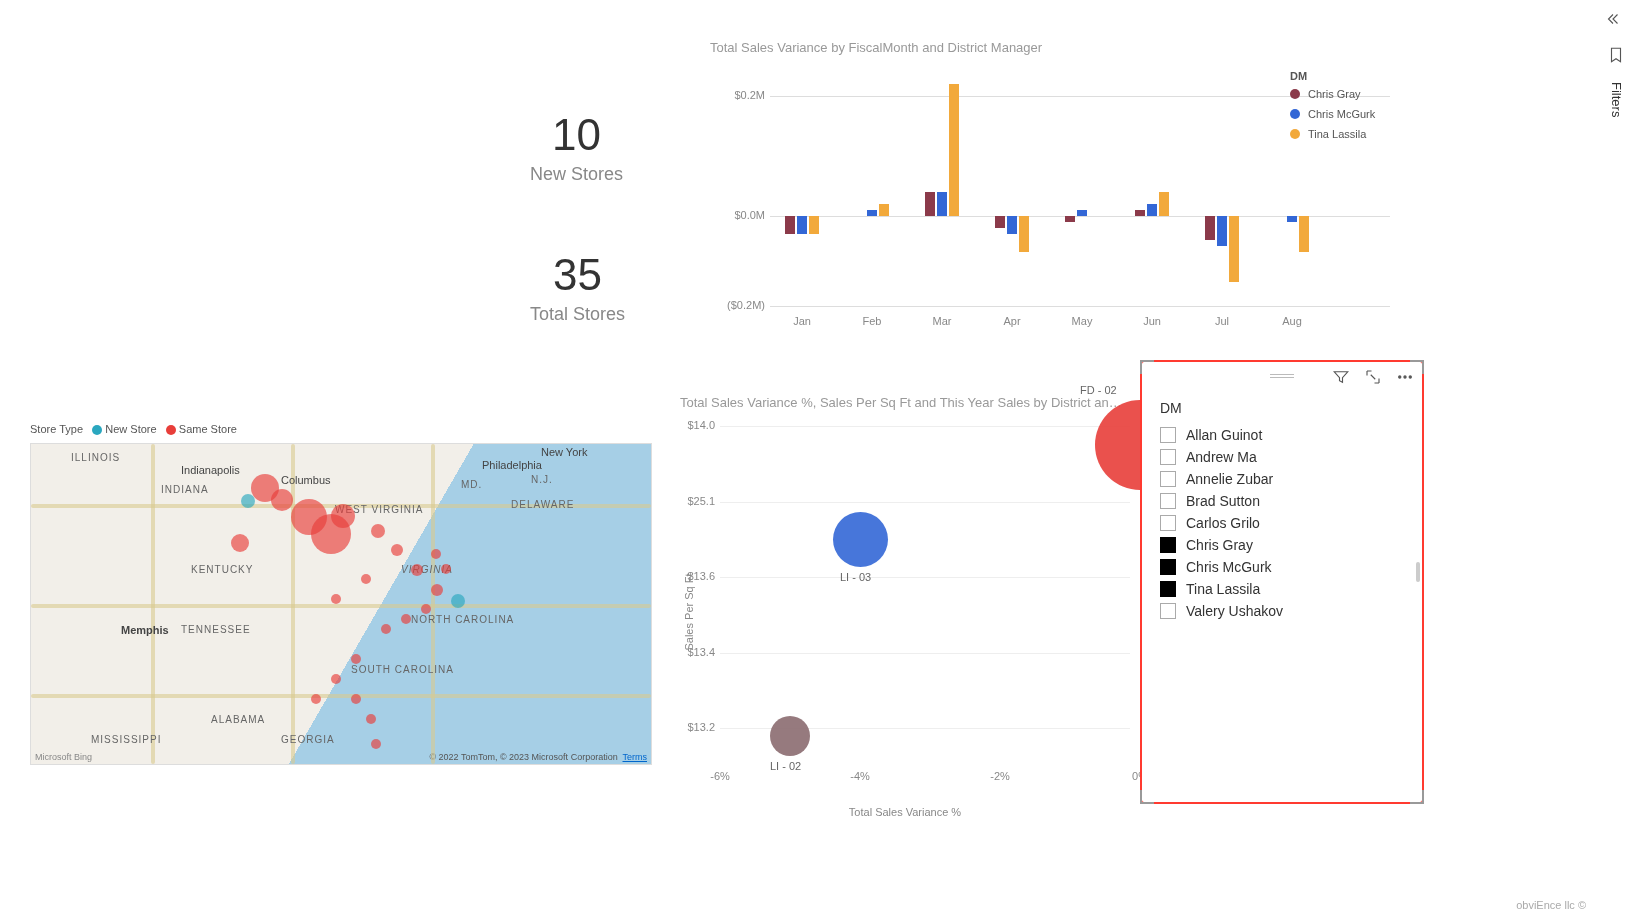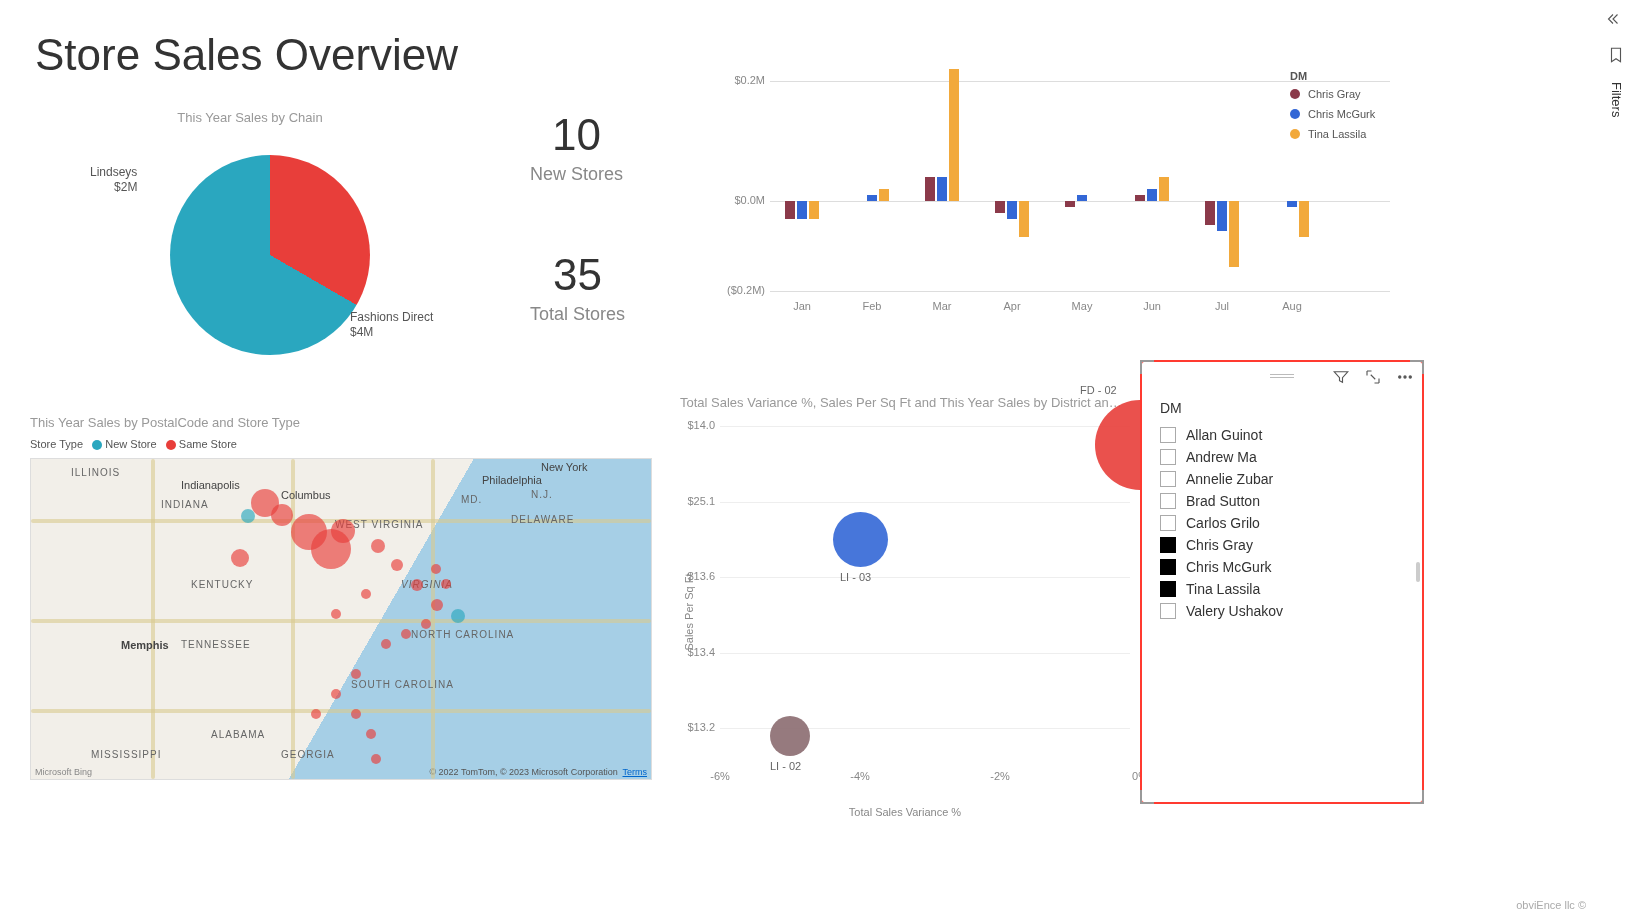--- a/index.html
+++ b/index.html
@@ -66,47 +66,33 @@
   .rail{position:absolute;right:0;top:0;width:40px;height:100%;display:flex;flex-direction:column;align-items:center;padding-top:10px;gap:18px;color:#555;}
   .rail-icon{width:18px;height:18px;stroke:#555;fill:none;stroke-width:1.5;}
   .rail-label{writing-mode:vertical-rl;font-size:13px;color:#333;}
   .foot{position:absolute;right:50px;bottom:6px;font-size:11px;color:#aaa;}
 </style>
 </head>
 <body>
 
 <div class="canvas">
 
-  <div class="page-title">Store Sales Overview</div>
 
   <div class="kpi" style="left:530px;top:110px">
     <div class="num">10</div>
     <div class="lbl">New Stores</div>
   </div>
   <div class="kpi" style="left:530px;top:250px">
     <div class="num">35</div>
     <div class="lbl">Total Stores</div>
   </div>
 
-  <div class="pie-wrap">
-    <div class="chart-title pie-title">This Year Sales by Chain</div>
-    <div class="pie-area">
-      <div class="pie" id="pie-slice" style="background: conic-gradient(rgb(232, 62, 58) 0deg, rgb(232, 62, 58) 120deg, rgb(42, 167, 191) 120deg, rgb(42, 167, 191) 360deg);"></div>
-      <div class="pie-label" style="left:60px;top:30px;text-align:right">
-        <div>Lindseys</div>
-        <div>$2M</div>
-      </div>
-      <div class="pie-label" style="left:320px;top:175px">
-        <div>Fashions Direct</div>
-        <div>$4M</div>
-      </div>
-    </div>
-  </div>
 
   <div class="bar-wrap">
+    <div class="chart-title">Total Sales Variance by FiscalMonth and District Manager</div>
     <div class="bar-plot" id="bar-plot">
       <div class="bar-ylabel" style="top:26px">$0.2M</div>
       <div class="bar-ylabel" style="top:146px">$0.0M</div>
       <div class="bar-ylabel" style="top:236px">($0.2M)</div>
       <div class="bar-axis-line" style="top:33px"></div>
       <div class="bar-axis-line" style="top:153px"></div>
       <div class="bar-axis-line" style="top:243px"></div>
     <div class="bar" style="position: absolute; left: 75px; width: 10px; background: rgb(139, 58, 74); top: 153px; height: 18px;"></div>
         <div class="bar" style="position: absolute; left: 87px; width: 10px; background: rgb(51, 103, 214); top: 153px; height: 18px;"></div>
         <div class="bar" style="position: absolute; left: 99px; width: 10px; background: rgb(242, 169, 59); top: 153px; height: 18px;"></div>
@@ -151,21 +137,20 @@
         <span class="swatch" id="sw-mcgurk" style="background: rgb(51, 103, 214);"></span>
         <span>Chris McGurk</span>
       </div>
     <div class="row">
         <span class="swatch" id="sw-tina" style="background: rgb(242, 169, 59);"></span>
         <span>Tina Lassila</span>
       </div>
   </div>
 
   <div class="map-wrap">
-    <div class="chart-title">This Year Sales by PostalCode and Store Type</div>
     <div class="map-legend">
       <span>Store Type</span>&nbsp;&nbsp;
       <span class="swatch" id="sw-new" style="vertical-align: middle; background: rgb(42, 167, 191);"></span>
       <span>New Store</span>&nbsp;&nbsp;
       <span class="swatch" id="sw-same" style="vertical-align: middle; background: rgb(232, 62, 58);"></span>
       <span>Same Store</span>
     </div>
     <div class="map-box" id="map-box">
       <div class="bing">Microsoft Bing</div>
       <div class="map-attr">

